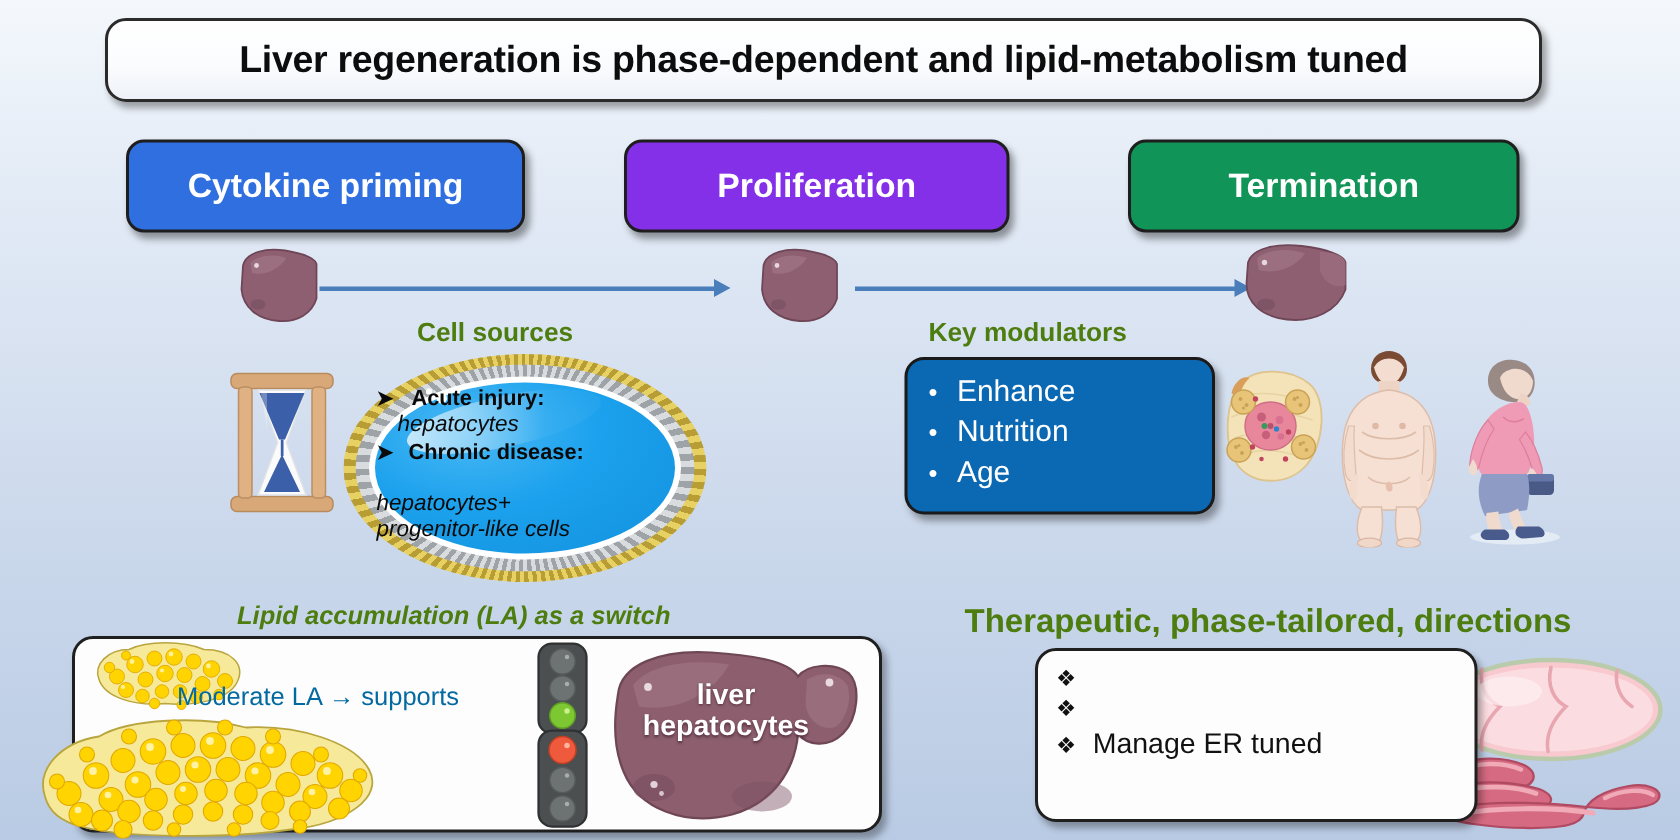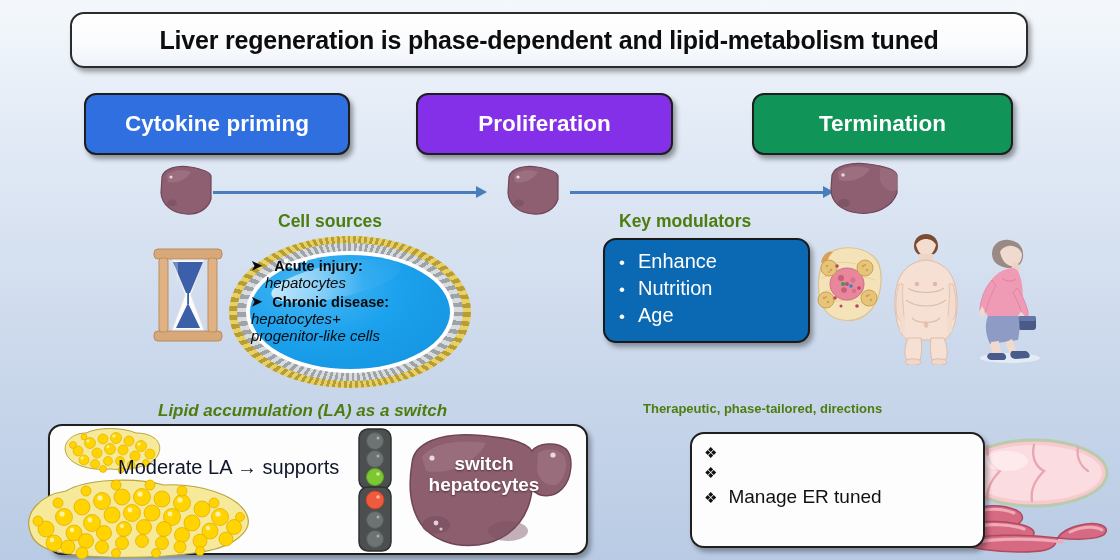--- a/index.html
+++ b/index.html
@@ -48,21 +48,21 @@
   #arrow-1-head { left: 823px; }
 
   
   .liver-sm { width: 56px; height: 54px; }
 
   
   .section-heading { font-size: 17.5px; font-weight: bold; color: #4d7c0f; white-space: nowrap; text-align: center; }
   #cell-sources-heading { left: 278px; top: 211px; }
   #key-modulators-heading { left: 619px; top: 211px; }
   #lipid-heading { left: 158px; top: 401px; font-size: 17px; font-style: italic; }
-  #therapeutic-heading { left: 643px; top: 401px; font-size: 13px; }
+  #therapeutic-heading { left: 643px; top: 401px; font-size: 22px; }
 
   
   #cell-ellipse-wrap { left: 229px; top: 236px; width: 242px; height: 152px; }
   .cell-outer {
     position: absolute; inset: 0; border-radius: 50%;
     background: #cbb24a;
     background-image: repeating-conic-gradient(from 0deg, #e8d163 0deg 2.2deg, #b79d33 2.2deg 4.4deg);
   }
   .cell-mid {
     position: absolute; left: 8px; top: 7px; right: 8px; bottom: 7px; border-radius: 50%;
@@ -108,21 +108,21 @@
   #food-icon { left: 813px; top: 240px; width: 72px; height: 88px; }
   #obese-figure { left: 890px; top: 232px; width: 72px; height: 133px; }
   #elderly-figure { left: 962px; top: 236px; width: 82px; height: 128px; }
 
   
   #lipid-panel {
     left: 48px; top: 424px; width: 540px; height: 131px;
     background: #fdfdfd; border: 2.5px solid #1f1f1f; border-radius: 14px;
     box-shadow: 3px 4px 5px rgba(0,0,0,0.32);
   }
-  .lipid-line { font-size: 20px; color: #0f172a; white-space: nowrap; line-height: 1.32; }
+  .lipid-line { font-size: 17px; color: #0369a1; white-space: nowrap; line-height: 1.32; }
   #lipid-lines { left: 118px; top: 454px; }
 
   #lipid-blob-small { left: 58px; top: 423px; width: 110px; height: 52px; }
   #lipid-blob-large { left: 24px; top: 473px; width: 232px; height: 86px; }
 
   #traffic-green { left: 358px; top: 428px; width: 34px; height: 62px; }
   #traffic-red   { left: 358px; top: 486px; width: 34px; height: 66px; }
 
   #liver-big { left: 400px; top: 427px; width: 175px; height: 125px; }
   #liver-big-label {
@@ -215,21 +215,21 @@
   <div id="cell-text">
     <div class="cs-row">
       <span class="cs-chev">➤</span>
       <span class="cs-bold" style="margin-left:8px;">Acute injury:</span>
     </div>
     <div class="cs-sub" style="margin:1px 0 2px 14px;">hepatocytes</div>
     <div class="cs-row">
       <span class="cs-chev">➤</span>
       <span class="cs-bold" style="margin-left:6px;">Chronic disease:</span>
     </div>
-    <div class="cs-sub" style="margin-top:1px;">hepatocytes+</div>
+    <div class="cs-sub" style="margin-top:18px;">hepatocytes+</div>
     <div class="cs-sub">progenitor-like cells</div>
   </div>
 </div>
 
 <div class="abs section-heading" id="key-modulators-heading">Key modulators</div>
 
 <div class="abs" id="key-modulators-box">
   <div class="km-row">
     <span class="km-bullet">•</span>
     <span>Enhance</span>
@@ -469,21 +469,21 @@
   <path d="M22 30 C32 16 60 12 86 16 C74 38 48 48 26 44 Z" fill="#9e7181" opacity="0.8"></path>
   <path d="M138 26 C148 20 160 22 165 30 C168 40 164 54 156 58 C146 60 138 52 137 42 Z" fill="#9e7181" opacity="0.75"></path>
   <ellipse cx="36" cy="98" rx="14" ry="9" fill="#7a5061" opacity="0.7"></ellipse>
   <ellipse cx="108" cy="104" rx="20" ry="10" fill="#7a5061" opacity="0.45"></ellipse>
   <circle cx="32" cy="31" r="2.6" fill="#f0e3e8" opacity="0.92"></circle>
   <circle cx="153" cy="28" r="2.6" fill="#f0e3e8" opacity="0.92"></circle>
   <circle cx="36" cy="96" r="2.4" fill="#f0e3e8" opacity="0.88"></circle>
   <circle cx="41" cy="102" r="1.6" fill="#f0e3e8" opacity="0.8"></circle>
 </svg>
 <div class="abs" id="liver-big-label">
-  <div>switch</div>
+  <div>liver</div>
   <div>hepatocytes</div>
 </div>
 
 <div class="abs section-heading" id="therapeutic-heading">Therapeutic, phase-tailored, directions</div>
 
 <svg class="abs" id="mito-icon" viewBox="0 0 152 72">
   <ellipse cx="76" cy="36" rx="73" ry="33" fill="#f8c9ce" stroke="#b9cbaa" stroke-width="3"></ellipse>
   <ellipse cx="76" cy="36" rx="68" ry="28" fill="#fbdde1"></ellipse>
   <g stroke="#e8a7b0" stroke-width="2.4" fill="none" stroke-linecap="round">
     <path d="M30 9 C28 22 34 30 42 34 C34 42 28 52 30 63"></path>

